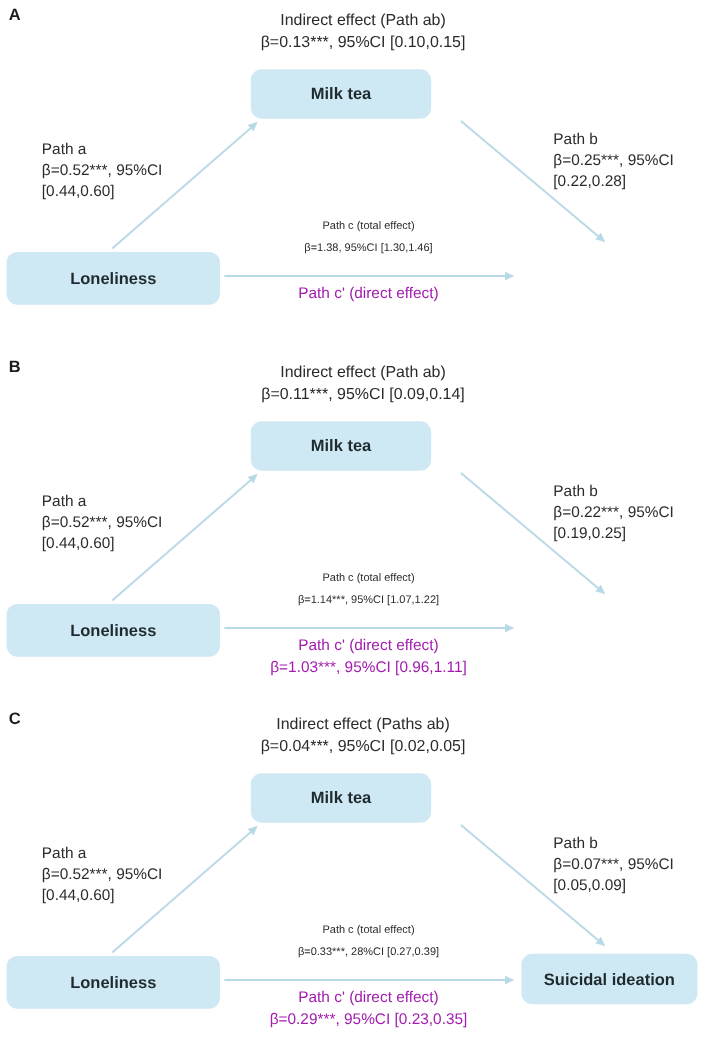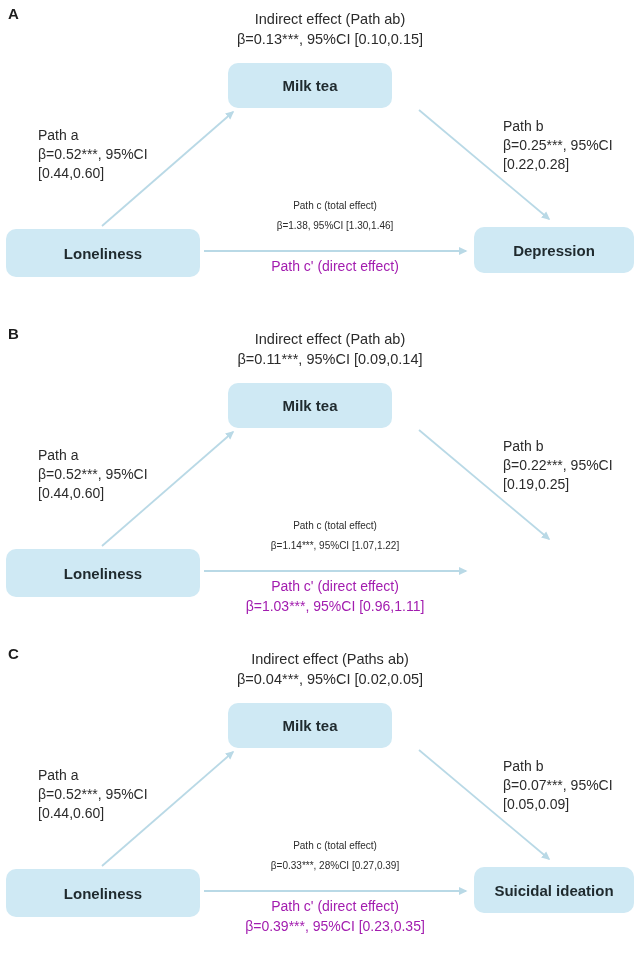--- a/index.html
+++ b/index.html
@@ -137,21 +137,20 @@
   <div class="center-top">
     <div>Path c (total effect)</div>
     <div>β=1.38, 95%CI [1.30,1.46]</div>
   </div>
 
   <div class="center-bottom">
     <div>Path c' (direct effect)</div>
   </div>
 
   <div class="box predictor">Loneliness</div>
-  <div class="box outcome">Depression</div>
 </section>
 
 <section class="panel">
   <svg class="arrows" viewBox="0 0 640 320">
     <defs>
       <marker id="ah-b" markerWidth="9" markerHeight="9" refX="7" refY="4.5" orient="auto" markerUnits="userSpaceOnUse">
         <path class="arrow-head-shape" d="M0,0.5 L8.5,4.5 L0,8.5 Z"></path>
       </marker>
     </defs>
     <line class="arrow-line" x1="102" y1="226" x2="233" y2="112" marker-end="url(#ah-b)"></line>
@@ -226,18 +225,18 @@
     <div>[0.05,0.09]</div>
   </div>
 
   <div class="center-top">
     <div>Path c (total effect)</div>
     <div>β=0.33***, 28%CI [0.27,0.39]</div>
   </div>
 
   <div class="center-bottom">
     <div>Path c' (direct effect)</div>
-    <div>β=0.39***, 95%CI [0.23,0.35]</div>
+    <div>β=0.29***, 95%CI [0.23,0.35]</div>
   </div>
 
   <div class="box predictor">Loneliness</div>
   <div class="box outcome">Suicidal ideation</div>
 </section>
 
 </body></html>

